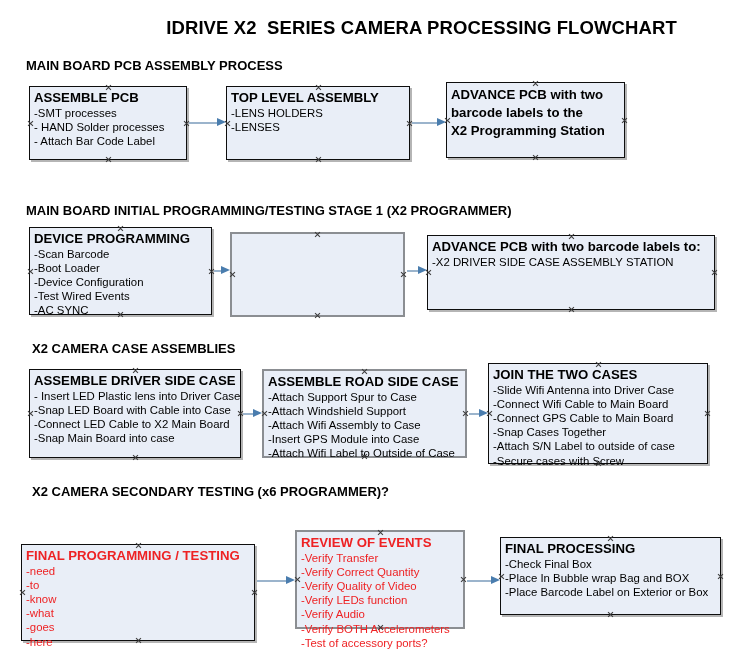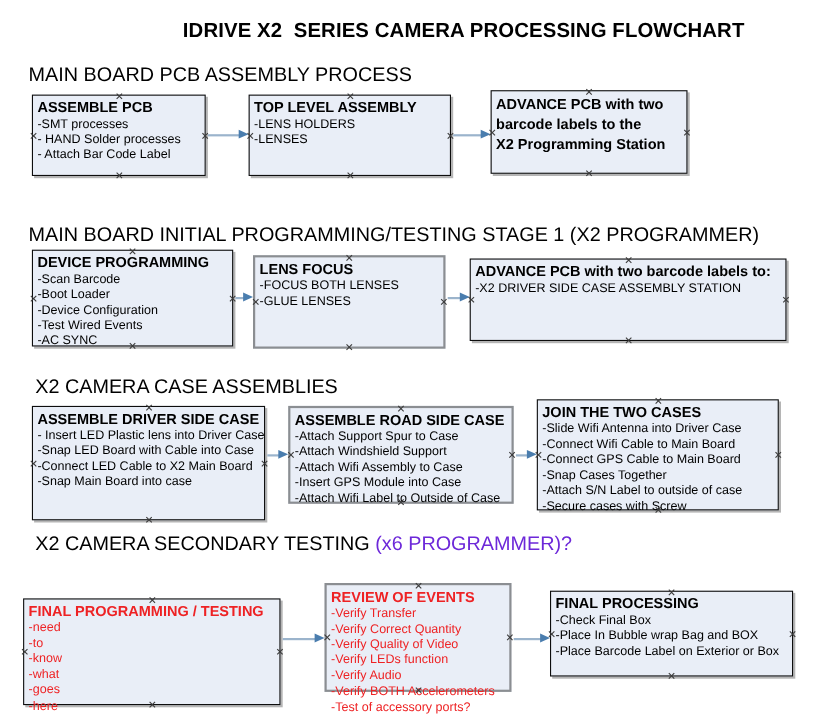--- a/index.html
+++ b/index.html
@@ -30,26 +30,26 @@
     width: 747px;
     text-align: center;
     font-size: 18.5px;
     font-weight: bold;
     letter-spacing: 0.1px;
     white-space: pre;
     margin-left: 48px;
   }
   .section-title {
     position: absolute;
-    font-size: 18px;
-    font-weight: normal;
+    font-size: 13px;
+    font-weight: bold;
     white-space: nowrap;
   }
   .section-title .accent {
-    color: #6d28d9;
+    color: #000000;
   }
 
   
   .node {
     position: absolute;
     background: #e9eef7;
     border: 1.3px solid #0d0d0d;
     box-sizing: border-box;
     box-shadow: 2px 2px 0 rgba(120,120,120,0.55);
   }
@@ -219,27 +219,20 @@
     <span class="handle h-left"></span>
     <span class="handle h-right"></span>
   </div>
 
   <div class="connector" style="left:214px; top:266px; width:16px;">
     <span class="line"></span>
     <span class="head"></span>
   </div>
 
   <div class="node gray-frame" style="left:230px; top:232px; width:175px; height:85px;">
-    <div class="body">
-      <div class="title">LENS FOCUS</div>
-      <ul>
-        <li>-FOCUS BOTH LENSES</li>
-        <li>-GLUE LENSES</li>
-      </ul>
-    </div>
     <span class="handle h-top"></span>
     <span class="handle h-bottom"></span>
     <span class="handle h-left"></span>
     <span class="handle h-right"></span>
   </div>
 
   <div class="connector" style="left:407px; top:266px; width:20px;">
     <span class="line"></span>
     <span class="head"></span>
   </div>
@@ -254,21 +247,21 @@
     <span class="handle h-top"></span>
     <span class="handle h-bottom"></span>
     <span class="handle h-left"></span>
     <span class="handle h-right"></span>
   </div>
 
   <div class="section-title" style="left:32px; top:341px;">
     <span>X2 CAMERA CASE ASSEMBLIES</span>
   </div>
 
-  <div class="node" style="left:29px; top:369px; width:212px; height:104px;">
+  <div class="node" style="left:29px; top:369px; width:212px; height:89px;">
     <div class="body">
       <div class="title">ASSEMBLE DRIVER SIDE CASE</div>
       <ul>
         <li>- Insert LED Plastic lens into Driver Case</li>
         <li>-Snap LED Board with Cable into Case</li>
         <li>-Connect LED Cable to X2 Main Board</li>
         <li>-Snap Main Board into case</li>
       </ul>
     </div>
     <span class="handle h-top"></span>

